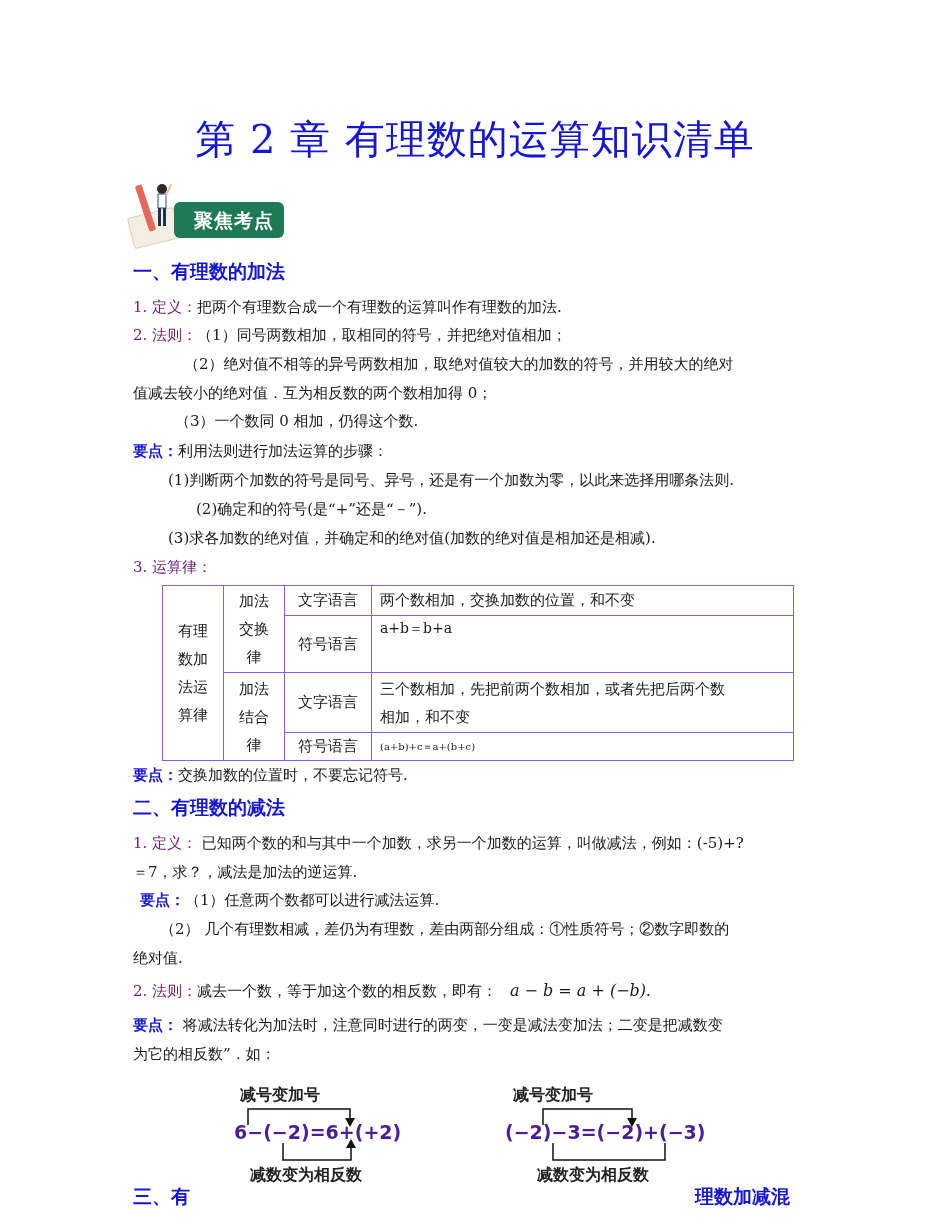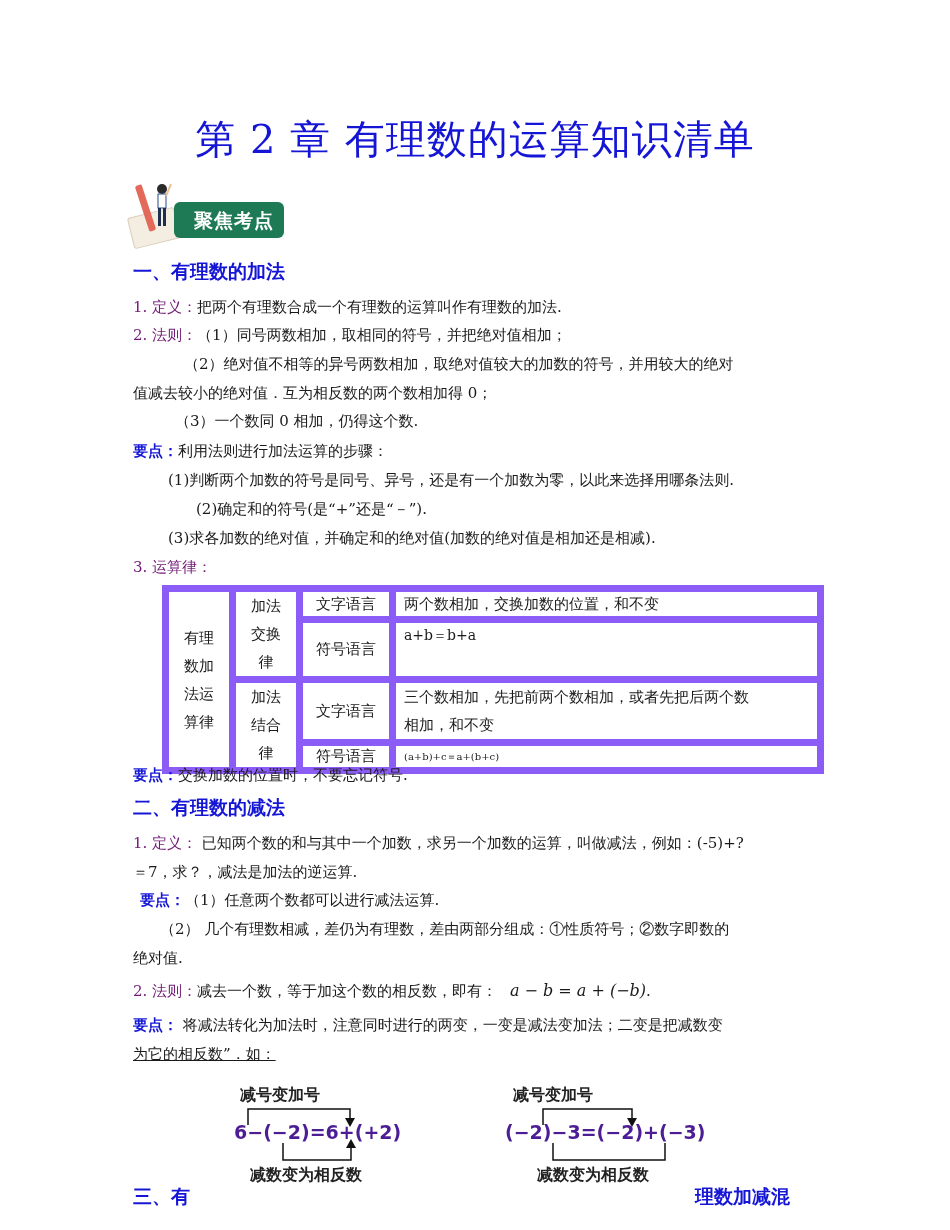--- a/index.html
+++ b/index.html
@@ -17,21 +17,21 @@
                  transform:rotate(-14deg); border:1px solid #d8cdb8; border-radius:3px; }
   .badge-pencil { position:absolute; left:12px; top:2px; width:7px; height:48px; background:#e36a5a;
                   transform:rotate(-18deg); border-radius:2px; }
   .badge-figure { position:absolute; left:22px; top:0px; width:20px; height:54px; }
   .h2 { left:133px; font-size:19px; font-weight:bold; color:#1515d6;
         font-family:"DejaVu Sans","Liberation Sans",sans-serif; }
   .line { left:133px; font-size:15px; line-height:20px; white-space:nowrap; }
   .lbl { color:#701a75; }
   .key { color:#1515d6; font-weight:bold; font-family:"DejaVu Sans","Liberation Sans",sans-serif; }
   table.laws { position:absolute; left:162px; top:585px; border-collapse:collapse; font-size:15px; }
-  table.laws td { border:7px solid #8b5cf6; padding:0 8px; vertical-align:middle; }
+  table.laws td { border:1px solid #8b5cf6; padding:0 8px; vertical-align:middle; }
   .diag { position:absolute; width:200px; height:110px; font-family:"DejaVu Sans","Liberation Sans",sans-serif; }
   .diag .top { position:absolute; font-weight:bold; font-size:16px; color:#222; }
   .diag .eq { position:absolute; font-weight:bold; font-size:19px; color:#4c1d95; white-space:nowrap; }
   .diag .bot { position:absolute; font-weight:bold; font-size:16px; color:#222; white-space:nowrap; }
   .formula { font-style:italic; font-family:"DejaVu Serif","Liberation Serif",serif; font-size:16px; }
 </style>
 </head>
 <body>
 
 <div class="abs title">第 2 章  有理数的运算知识清单</div>
@@ -130,21 +130,21 @@
 <div class="abs line" style="top:948px;">绝对值.</div>
 
 <div class="abs line" style="top:981px;">
   <span class="lbl">2. 法则：</span><span>减去一个数，等于加这个数的相反数，即有：</span>
   <span class="formula" style="margin-left:8px;">a − b = a + (−b)</span><span>.</span>
 </div>
 
 <div class="abs line" style="top:1015px;">
   <span class="key">要点：</span><span> 将减法转化为加法时，注意同时进行的两变，一变是减法变加法；二变是把减数变</span>
 </div>
-<div class="abs line" style="top:1044px;text-decoration:underline;">为它的相反数”．如：</div>
+<div class="abs line" style="top:1044px;">为它的相反数”．如：</div>
 
 <div class="diag" style="left:228px; top:1085px;">
   <div class="top" style="left:12px; top:0px;">减号变加号</div>
   <svg style="position:absolute; left:0; top:0;" width="200" height="110">
     <polyline points="20,40 20,24 122,24 122,34" fill="none" stroke="#111" stroke-width="1.5"></polyline>
     <polygon points="117,33 127,33 122,42" fill="#111"></polygon>
     <polyline points="55,58 55,75 123,75 123,62" fill="none" stroke="#111" stroke-width="1.5"></polyline>
     <polygon points="118,63 128,63 123,54" fill="#111"></polygon>
   </svg>
   <div class="eq" style="left:6px; top:36px;">6−(−2)=6+(+2)</div>

